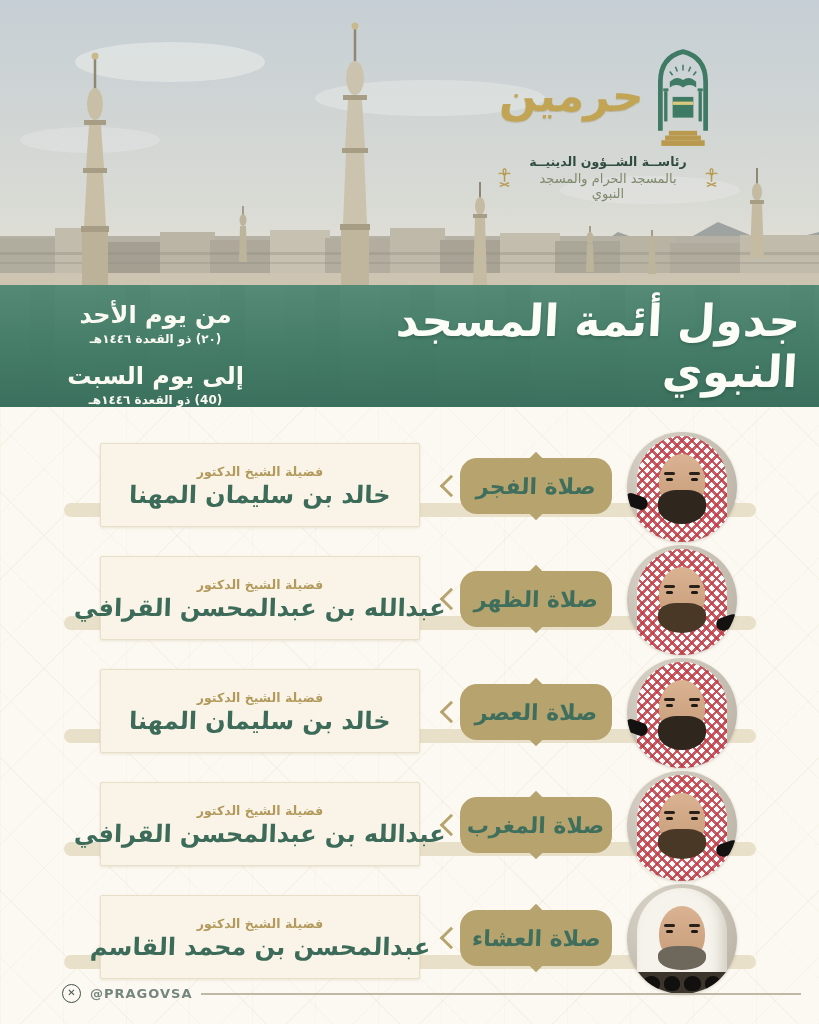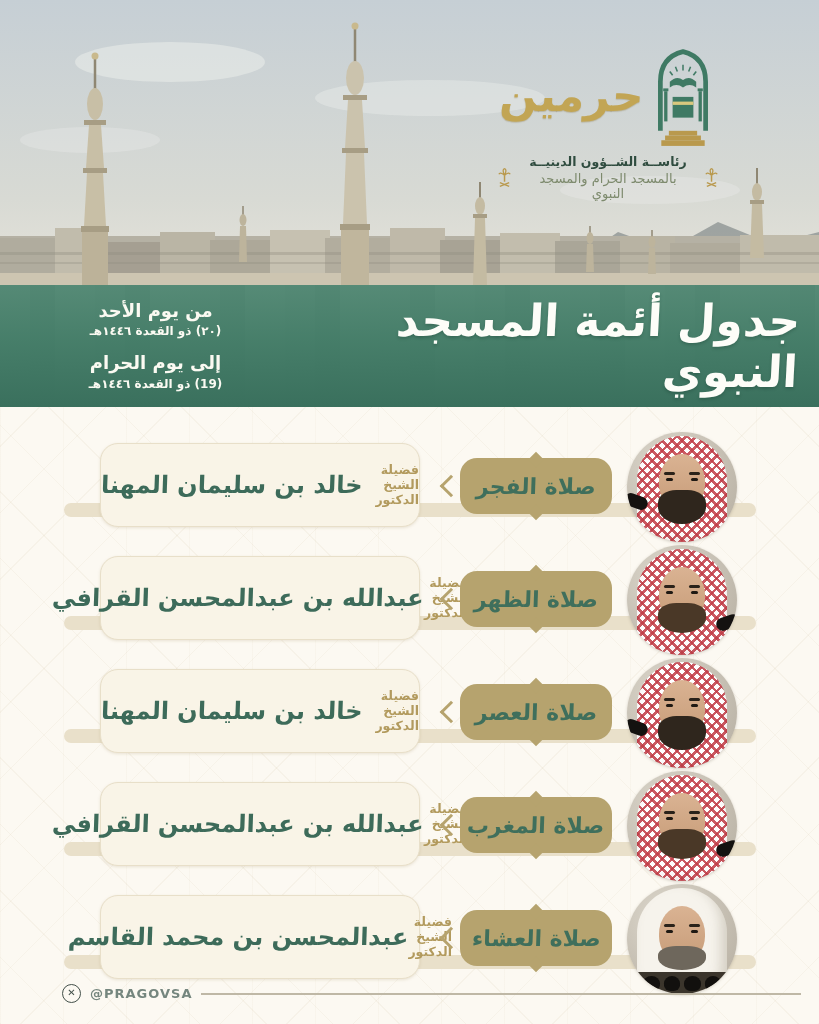--- a/index.html
+++ b/index.html
@@ -25,42 +25,42 @@
     background:
       linear-gradient(180deg,rgba(74,133,112,.90) 0%,rgba(66,124,103,.96) 45%,rgba(58,112,93,1) 100%),
       repeating-linear-gradient(90deg,#b9b5a8 0 30px,#a3a094 30px 55px,#c4c0b2 55px 95px);
     border-bottom:3px solid #39695a;}
   .band-title{position:absolute;right:20px;left:290px;top:0;bottom:0;
     display:flex;align-items:center;justify-content:center;direction:rtl;
     color:#fdfdf8;font-size:44px;font-weight:bold;
     text-shadow:0 2px 3px rgba(20,50,40,.25);transform:skewX(-3deg);}
   .band-dates{position:absolute;left:38px;top:14px;width:235px;text-align:center;
     direction:rtl;color:#fbfaf2;font-weight:bold;}
-  .date-day{font-size:18px;line-height:1.35;}
+  .date-day{font-size:24px;line-height:1.35;}
   .date-num{font-size:12px;line-height:1.35;}
   .date-group{margin-bottom:12px;}
 
   
   .body-bg{position:absolute;top:407px;left:0;width:819px;height:617px;
     background:
       repeating-linear-gradient(45deg,rgba(186,164,120,.08) 0 1px,transparent 1px 47px),
       repeating-linear-gradient(-45deg,rgba(186,164,120,.08) 0 1px,transparent 1px 47px),
       repeating-linear-gradient(90deg,rgba(186,164,120,.05) 0 1px,transparent 1px 63px),
       #fcf9f2;}
 
   
   .rows{position:absolute;top:415px;left:0;width:819px;}
   .row{position:relative;height:113px;}
   .stripe{position:absolute;left:64px;top:88px;width:692px;height:14px;
     background:#e9e0ca;border-radius:7px;}
 
   .card{position:absolute;left:100px;top:28px;width:318px;height:80px;
-    background:#f9f4e7;border:1px solid #e8dfc9;border-radius:18px;
+    background:#f9f4e7;border:1px solid #e8dfc9;border-radius:2px;
     box-shadow:0 1px 3px rgba(150,130,80,.18);
-    display:flex;flex-direction:row;align-items:center;justify-content:center;
+    display:flex;flex-direction:column;align-items:center;justify-content:center;
     direction:rtl;padding-top:2px;}
   .honorific{color:#b29a5d;font-size:12.5px;font-weight:bold;margin-bottom:4px;}
   .imam-name{color:#3d6b5a;font-size:24px;font-weight:bold;line-height:1.05;
     white-space:nowrap;transform:skewX(-2deg);}
 
   .badge{position:absolute;right:207px;top:43px;width:152px;height:56px;
     background:#b6a36e;border-radius:17px;
     display:flex;align-items:center;justify-content:center;direction:rtl;}
   .badge-label{color:#3f6f5c;font-size:22px;font-weight:bold;transform:skewX(-2deg);}
   .chev{position:absolute;left:-17px;top:50%;width:13px;height:13px;
@@ -254,22 +254,22 @@
   </div>
 
   <div class="band">
     <div class="band-title">جدول أئمة المسجد النبوي</div>
     <div class="band-dates">
       <div class="date-group">
         <div class="date-day">من يوم الأحد</div>
         <div class="date-num">(٢٠) ذو القعدة ١٤٤٦هـ</div>
       </div>
       <div class="date-group">
-        <div class="date-day">إلى يوم الحرام</div>
-        <div class="date-num">(19) ذو القعدة ١٤٤٦هـ</div>
+        <div class="date-day">إلى يوم السبت</div>
+        <div class="date-num">(40) ذو القعدة ١٤٤٦هـ</div>
       </div>
     </div>
   </div>
 
   <div class="body-bg"></div>
 
   <div class="rows">
 
     <div class="row">
       <div class="stripe"></div>

